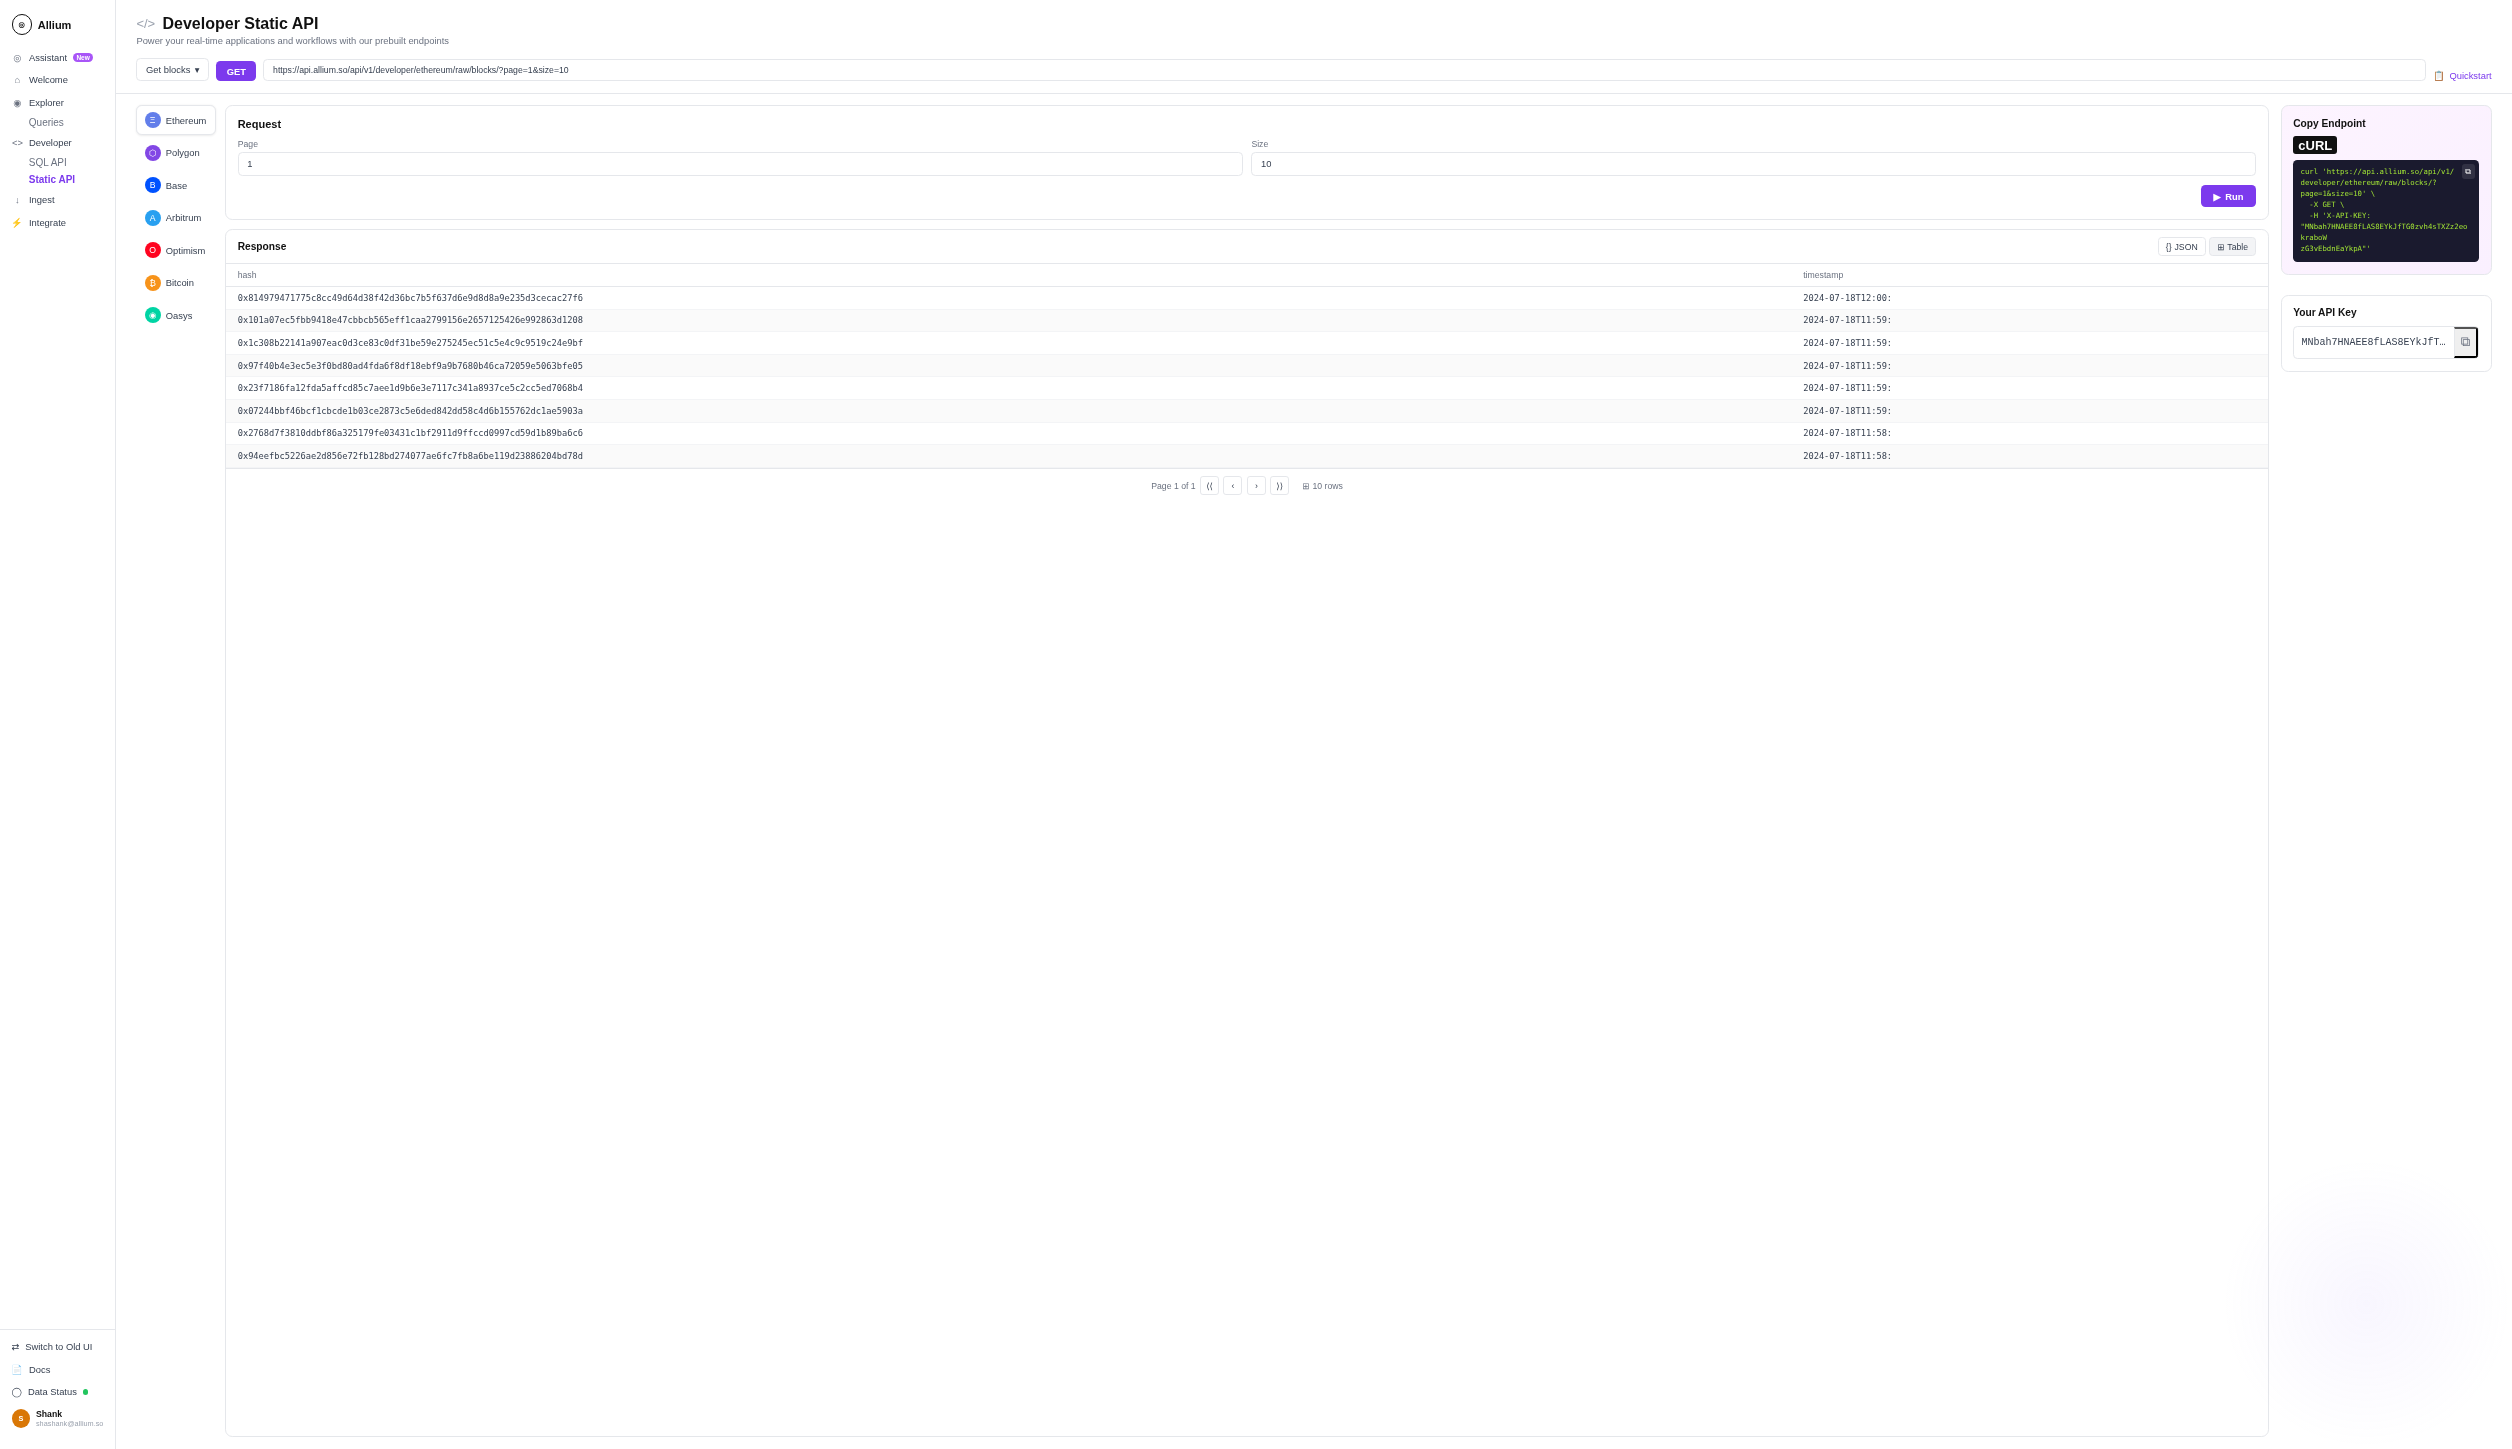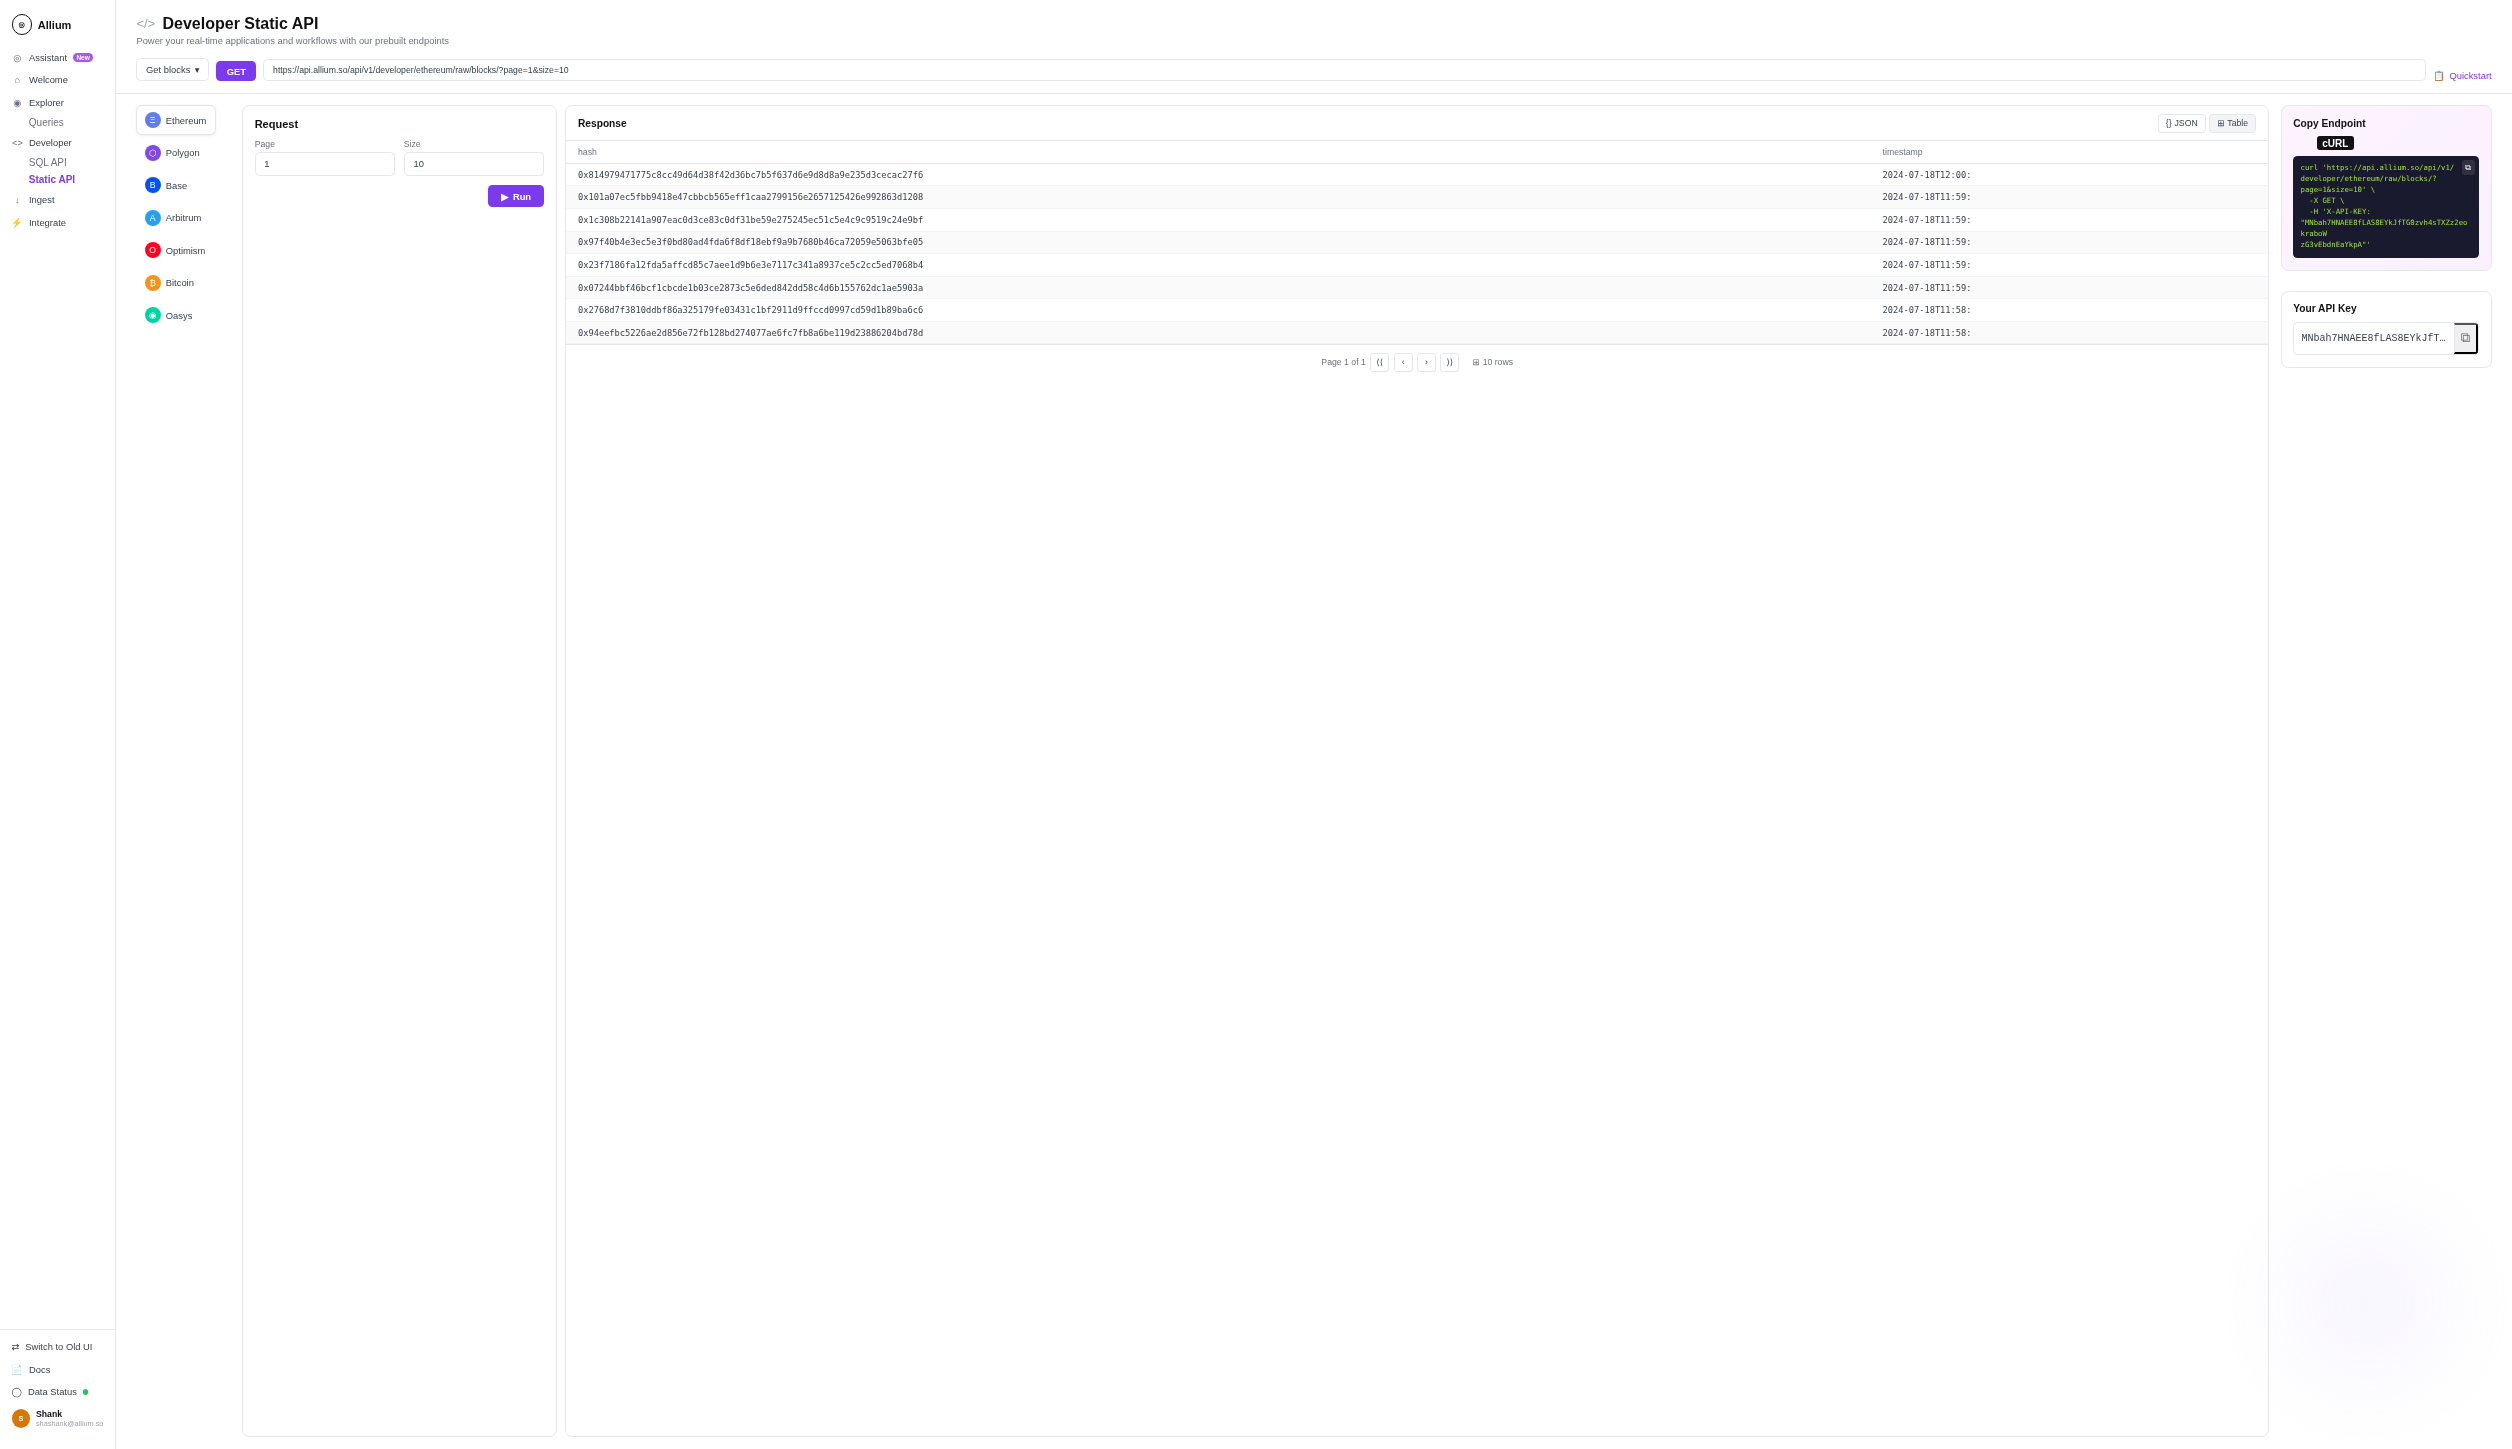--- a/index.html
+++ b/index.html
@@ -127,21 +127,21 @@
     .chain-icon { width: 16px; height: 16px; border-radius: 50%; display: flex; align-items: center; justify-content: center; font-size: 8.7px; }
     .eth-icon { background: #627eea; color: #fff; }
     .poly-icon { background: #8247e5; color: #fff; }
     .base-icon { background: #0052ff; color: #fff; }
     .arb-icon { background: #28a0f0; color: #fff; }
     .opt-icon { background: #ff0420; color: #fff; }
     .btc-icon { background: #f7931a; color: #fff; }
     .oasys-icon { background: #00d4a4; color: #fff; }
 
     
-    .content-area { flex: 1; min-width: 0; display: flex; gap: 8.7px; margin-left: 17px; }
+    .content-area { flex: 1; min-width: 0; display: flex; flex-direction: column; gap: 8.7px; }
 
     
     .request-card {
       border: 0.7px solid #e5e7eb; border-radius: 7.3px; padding: 11.6px;
     }
     .card-title { font-size: 11px; font-weight: 600; color: #111; margin-bottom: 8.7px; }
     .form-row { display: flex; gap: 8.7px; margin-bottom: 8.7px; }
     .form-group { flex: 1; }
     .form-label { font-size: 8.7px; color: #6b7280; margin-bottom: 2.9px; display: block; }
     .form-input {
@@ -200,22 +200,22 @@
     
     .right-panel { width: 211px; min-width: 211px; display: flex; flex-direction: column; gap: 20px; }
 
     
     .copy-endpoint-card {
       border: 0.7px solid #e5e7eb; border-radius: 7.3px; padding: 11.6px;
       background: linear-gradient(135deg, #fdf4ff 0%, #faf0ff 100%);
     }
     .copy-card-title { font-size: 10.2px; font-weight: 600; color: #111; margin-bottom: 7.3px; }
     .curl-badge {
-      background: #111; color: #fff; font-size: 10px; font-weight: 700;
-      padding: 1.5px 5.1px; border-radius: 2.9px; display: inline-block; margin-bottom: 5.8px; margin-left: 24px;
+      background: #111; color: #fff; font-size: 13px; font-weight: 700;
+      padding: 1.5px 5.1px; border-radius: 2.9px; display: inline-block; margin-bottom: 5.8px;
     }
     .code-block {
       background: #1a1a2e; border-radius: 4.4px; padding: 7.3px;
       font-family: monospace; font-size: 7.3px; color: #a3e635; position: relative;
       line-height: 1.5;
     }
     .code-copy-btn {
       position: absolute; top: 4.4px; right: 4.4px;
       background: rgba(255,255,255,0.1); border: none; border-radius: 2.9px;
       color: #fff; cursor: pointer; padding: 2.2px 3.6px; font-size: 8px;

